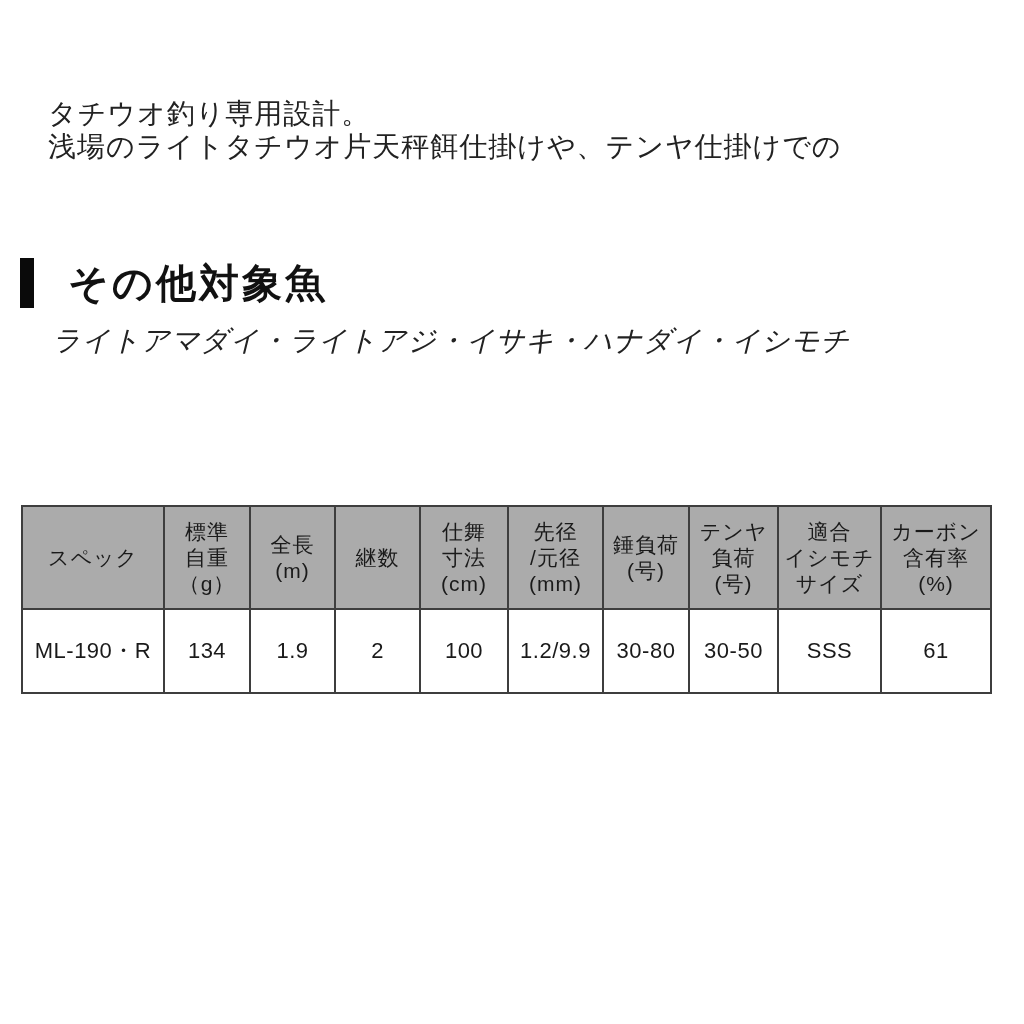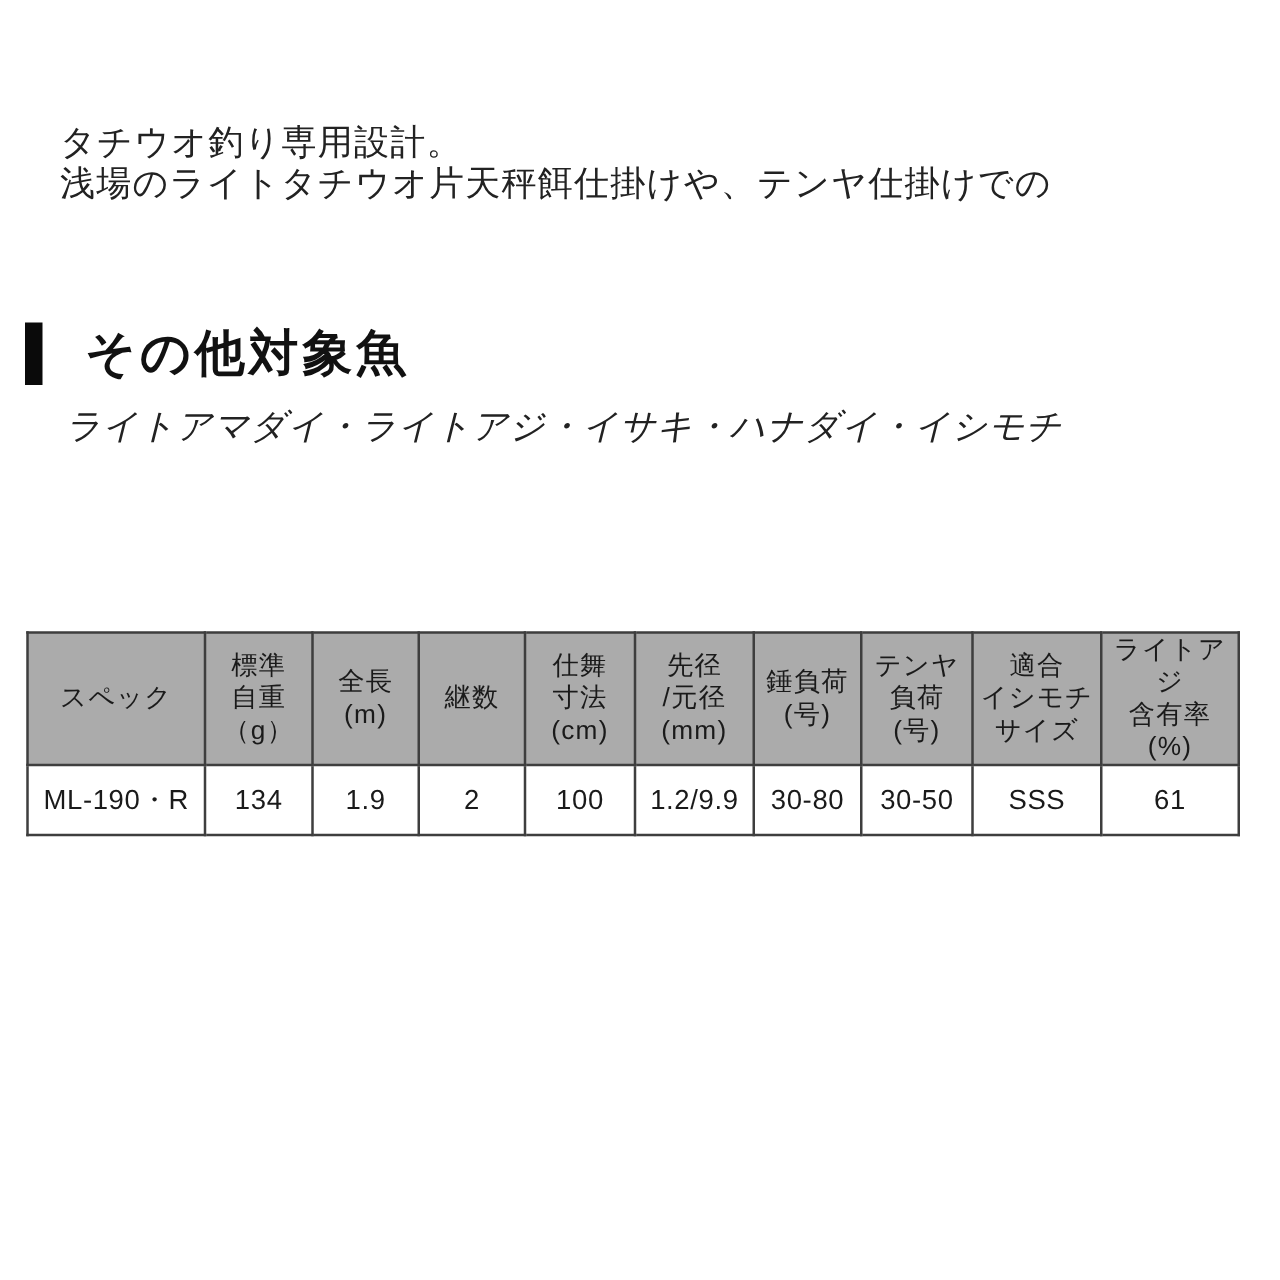--- a/index.html
+++ b/index.html
@@ -55,21 +55,21 @@
     text-align:center;vertical-align:middle;
     padding:0;font-weight:normal;color:#1a1a1a;
   }
   .spec-table th{
     background:var(--header-bg);
     height:103px;
     font-size:21px;line-height:26px;letter-spacing:1px;
   }
   .spec-table td{
     background:#ffffff;
-    height:56px;
+    height:84px;
     font-size:22px;letter-spacing:0.5px;
   }
 </style>
 </head>
 <body>
 
 <div class="page">
 
   <div class="features-text">
     <div>タチウオ釣り専用設計。</div>
@@ -131,21 +131,21 @@
             <div>テンヤ</div>
             <div>負荷</div>
             <div>(号)</div>
           </th>
           <th>
             <div>適合</div>
             <div>イシモチ</div>
             <div>サイズ</div>
           </th>
           <th>
-            <div>ライトアジ</div>
+            <div>カーボン</div>
             <div>含有率</div>
             <div>(%)</div>
           </th>
         </tr>
     </thead>
     <tbody id="spec-body">
         <tr>
           <td>ML-190・R</td>
           <td>134</td>
           <td>1.9</td>

